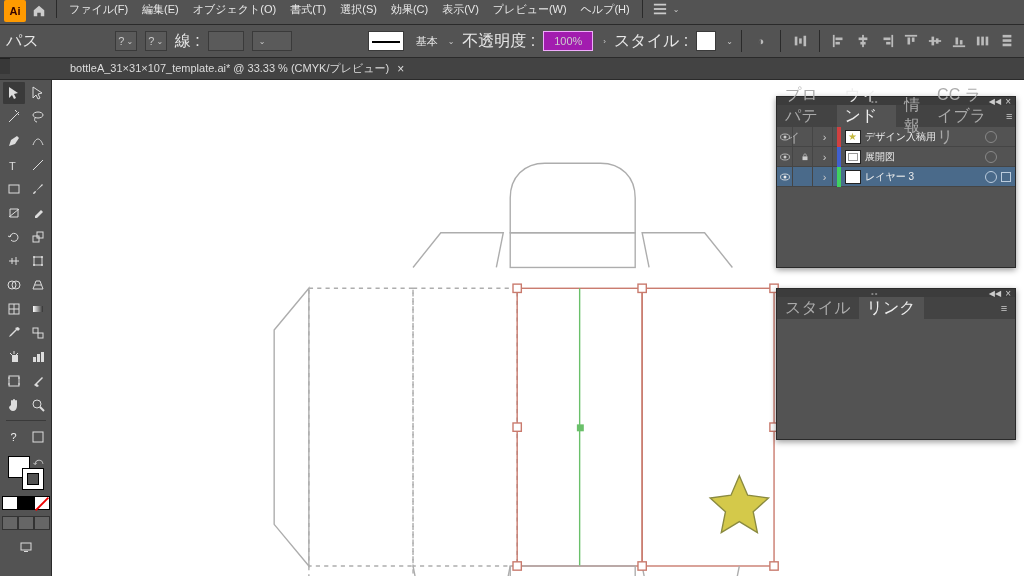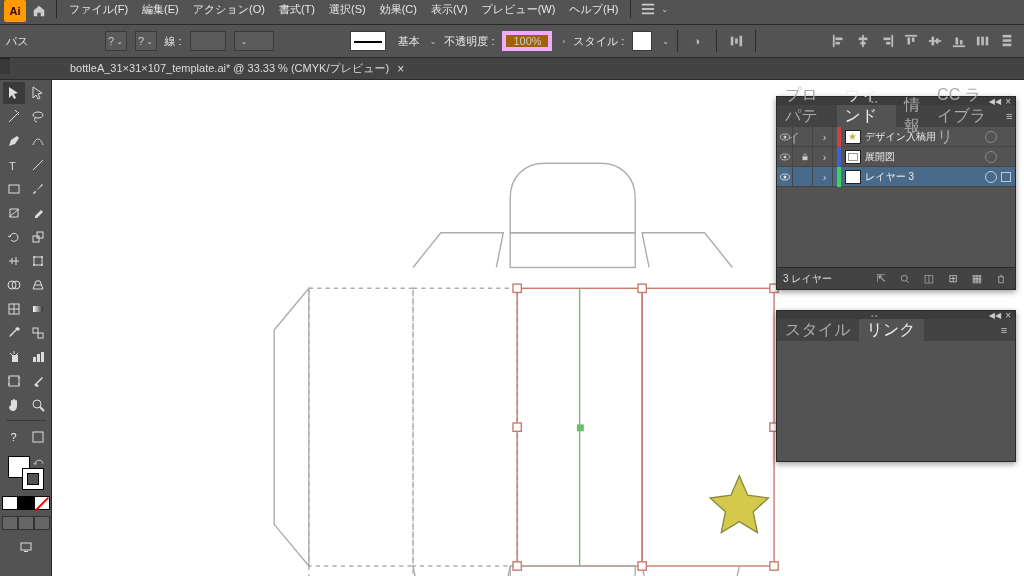--- a/index.html
+++ b/index.html
@@ -8,30 +8,30 @@
 
 .menubar { height: 24px; background: #535353; display: flex; align-items: flex-start; padding: 0 4px; gap: 2px; }
 .app-icon { width: 22px; height: 22px; background: #ff9a00; color: #330000; display: flex; align-items: center; justify-content: center; font-weight: bold; border-radius: 2px; }
 .home-icon { width: 22px; height: 22px; display: flex; align-items: center; justify-content: center; color: #ccc; }
 .menubar-item { padding: 2px 6px; color: #e8e8e8; cursor: default; white-space: nowrap; }
 .menubar-sep { width: 1px; height: 18px; background: #2a2a2a; margin: 0 4px; }
 .layout-dropdown { display: flex; align-items: center; gap: 4px; padding: 2px 4px; }
 
 
 .controlbar { height: 34px; background: #535353; border-top: 1px solid #2a2a2a; border-bottom: 1px solid #2a2a2a; display: flex; align-items: center; padding: 0 6px; gap: 8px; }
-.ctl-label { color: #e8e8e8; font-size: 11px; }
+.ctl-label { color: #e8e8e8; font-size: 16px; }
 .num-field { width: 22px; height: 20px; background: #5a5a5a; border: 1px solid #3a3a3a; color: #ccc; display: flex; align-items: center; justify-content: center; }
 .dd-caret { margin-left: 2px; font-size: 8px; }
 .stroke-swatch { width: 36px; height: 20px; background: #5a5a5a; border: 1px solid #3a3a3a; position: relative; }
 .stroke-swatch::after { content: ''; position: absolute; left: 2px; right: 2px; top: 9px; height: 1px; background: transparent; }
 .stroke-weight { width: 40px; height: 20px; background: #5a5a5a; border: 1px solid #3a3a3a; display: flex; align-items: center; padding: 0 4px; }
 .stroke-line { width: 36px; height: 20px; background: #fff; border: 1px solid #3a3a3a; position: relative; }
 .stroke-line::after { content: ''; position: absolute; left: 3px; right: 3px; top: 9px; height: 2px; background: #000; }
 .basic-label { margin-left: 4px; color: #e8e8e8; }
-.opacity-field { width: 50px; height: 20px; background: #a16207; border: 4px solid #f0abfc; display: flex; align-items: center; justify-content: center; }
+.opacity-field { width: 50px; height: 20px; background: #a21caf; border: 1px solid #f0abfc; display: flex; align-items: center; justify-content: center; }
 .style-swatch { width: 20px; height: 20px; background: #fff; border: 1px solid #3a3a3a; }
 .ctl-sep { width: 1px; height: 22px; background: #2a2a2a; }
 .ctl-icon { width: 22px; height: 22px; display: flex; align-items: center; justify-content: center; color: #bbb; }
 .align-group { display: flex; gap: 2px; margin-left: auto; }
 
 
 .dock-strip { position: absolute; left: 0; top: 58px; width: 10px; height: 16px; background: #383838; border-top: 1px solid #222; z-index: 3; }
 
 
 .tabbar { height: 22px; background: #434343; display: flex; align-items: center; padding-left: 60px; border-bottom: 1px solid #2a2a2a; }
@@ -112,21 +112,21 @@
 <div class="menubar">
   <div class="app-icon">Ai</div>
   <div class="home-icon">
     <svg viewBox="0 0 16 16" width="14" height="14">
         <path fill="currentColor" d="M8 2l6 5v7h-4v-4H6v4H2V7z"></path>
       </svg>
   </div>
   <div class="menubar-sep"></div>
   <div class="menubar-item">ファイル(F)</div>
   <div class="menubar-item">編集(E)</div>
-  <div class="menubar-item">アクション(O)</div>
+  <div class="menubar-item">オブジェクト(O)</div>
   <div class="menubar-item">書式(T)</div>
   <div class="menubar-item">選択(S)</div>
   <div class="menubar-item">効果(C)</div>
   <div class="menubar-item">表示(V)</div>
   <div class="menubar-item">プレビュー(W)</div>
   <div class="menubar-item">ヘルプ(H)</div>
   <div class="menubar-sep"></div>
   <div class="layout-dropdown">
     <svg viewBox="0 0 16 16" width="14" height="14">
         <rect x="1" y="2" width="14" height="2" fill="#ccc"></rect>
@@ -574,39 +574,20 @@
         <div class="lcol"></div>
         <div class="lcol">›</div>
         <div class="lcolor" style="background:#40d060"></div>
         <div class="lthumb"></div>
         <div class="lname">レイヤー 3</div>
         <div class="ltarget filled"></div>
         <div class="lsel-sq on"></div>
       </div>
       <div style="height:80px"></div>
     </div>
-    <div class="layer-footer">
-      <span class="layer-count">3 レイヤー</span>
-      <span class="lf-spacer"></span>
-      <div class="lf-icon">⇱</div>
-      <div class="lf-icon">
-        <svg width="12" height="12" viewBox="0 0 16 16">
-            <circle cx="7" cy="7" r="4" stroke="#bbb" fill="none"></circle>
-            <line x1="10" y1="10" x2="13" y2="13" stroke="#bbb"></line>
-          </svg>
-      </div>
-      <div class="lf-icon">◫</div>
-      <div class="lf-icon">⊞</div>
-      <div class="lf-icon">▦</div>
-      <div class="lf-icon">
-        <svg width="12" height="12" viewBox="0 0 16 16">
-            <path stroke="#bbb" fill="none" d="M4 5h8M5 5v8h6V5M7 3h2v2"></path>
-          </svg>
-      </div>
-    </div>
   </div>
 
   <div class="panel">
     <div class="panel-dragbar">
       <span class="dots">••</span>
       <span class="pmin">◀◀</span>
       <span class="pclose">×</span>
     </div>
     <div class="panel-tabs">
       <div class="ptab">スタイル</div>

